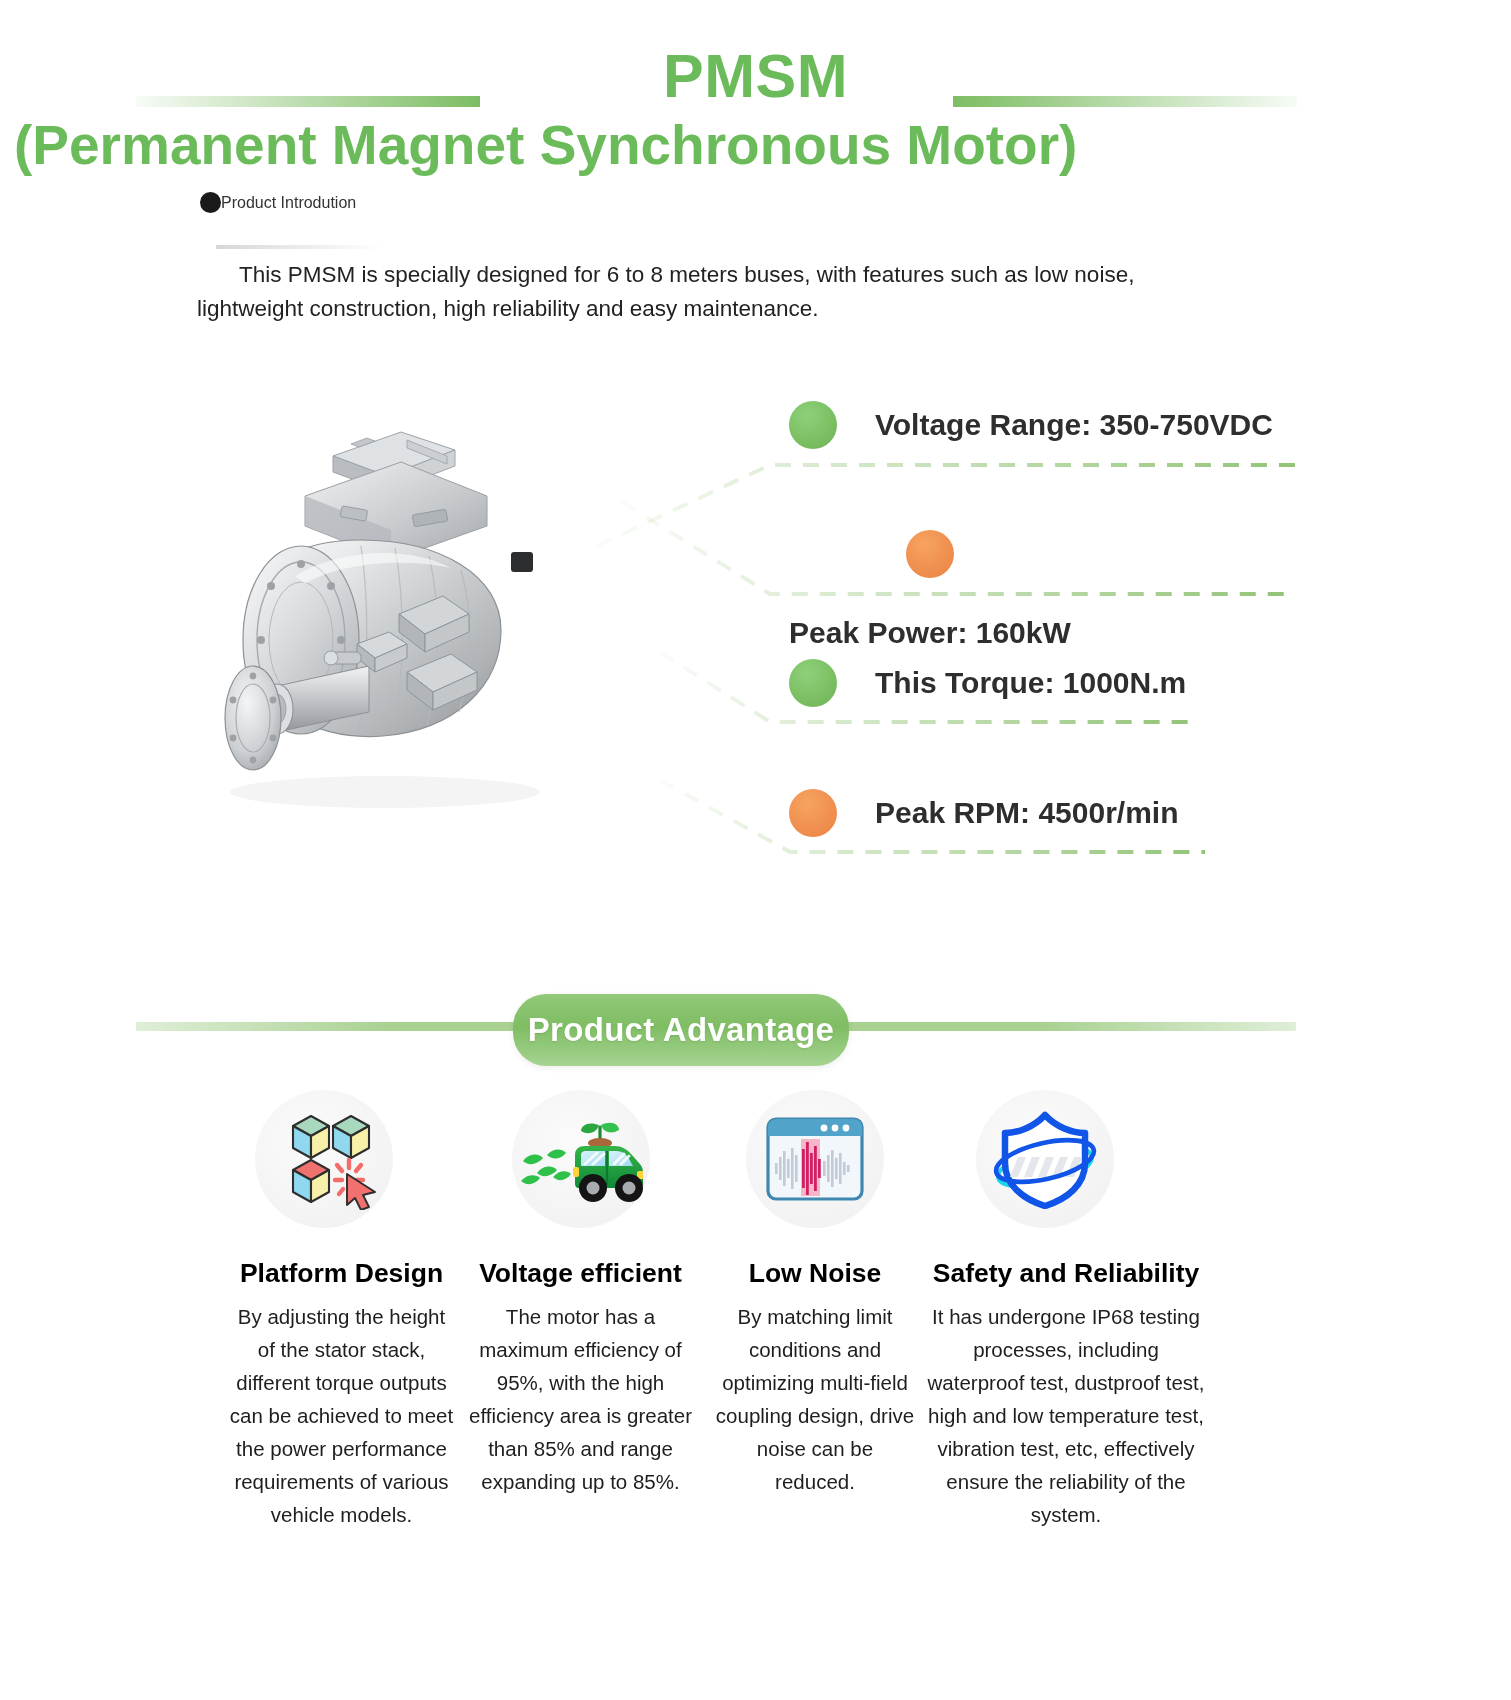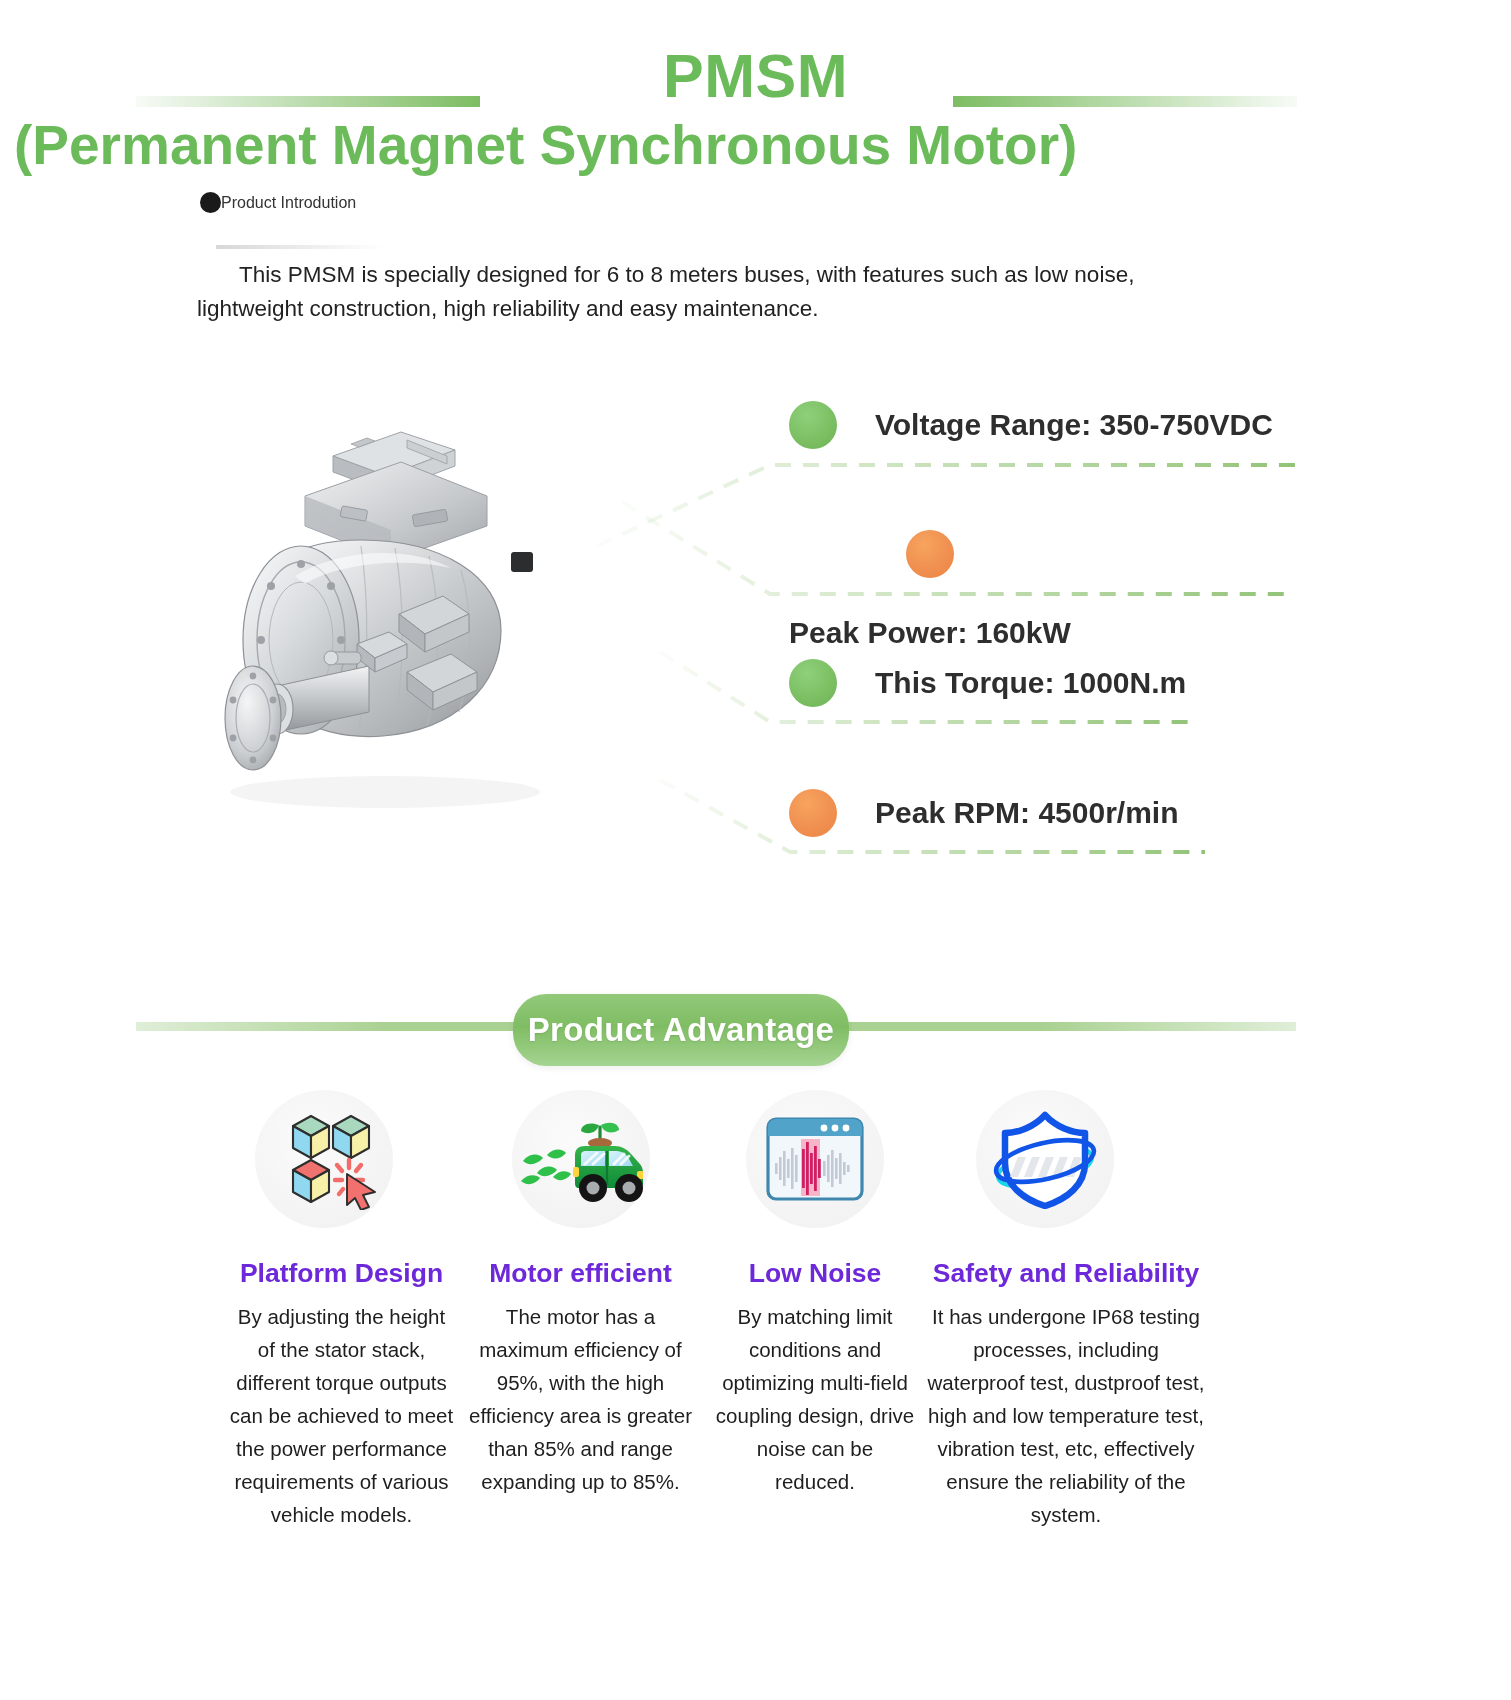--- a/index.html
+++ b/index.html
@@ -89,21 +89,21 @@
   .adv-cards { position:absolute; left:0; top:1090px; width:1511px; height:520px; }
   .adv-card { position:absolute; top:0; }
   .adv-icon-circle {
     position:relative; width:138px; height:138px; border-radius:50%;
     background:radial-gradient(circle at 42% 36%, #fbfbfb, #f4f4f4 62%, #f0f0f0);
     margin:0 auto;
   }
   .adv-icon-circle svg { position:absolute; left:50%; top:50%; transform:translate(-50%,-50%); }
   .adv-title {
     margin-top:30px; text-align:center;
-    font-size:26.5px; font-weight:bold; color:#6d28d9; white-space:nowrap;
+    font-size:26.5px; font-weight:bold; color:#000000; white-space:nowrap;
   }
   .adv-desc {
     margin-top:11px; text-align:center;
     font-size:20.5px; line-height:33px; color:#1e1e1e;
   }
 
   #adv-card-0 { left:229px; width:225px; }
   #adv-card-1 { left:468px; width:225px; }
   #adv-card-2 { left:715px; width:200px; }
   #adv-card-3 { left:926px; width:280px; }
@@ -378,21 +378,21 @@
         <rect x="118" y="60" width="7" height="8" rx="2" fill="#ffd43b"></rect>
 
         <line x1="88" y1="40" x2="88" y2="74" stroke="#0c7a30" stroke-width="2.2"></line>
 
         <circle cx="74" cy="77" r="14" fill="#141414"></circle>
         <circle cx="74" cy="77" r="6.5" fill="#a8acaf"></circle>
         <circle cx="110" cy="77" r="14" fill="#141414"></circle>
         <circle cx="110" cy="77" r="6.5" fill="#a8acaf"></circle>
       </svg>
     </div>
-    <div class="adv-title">Motor efficient</div>
+    <div class="adv-title">Voltage efficient</div>
     <div class="adv-desc">The motor has a maximum efficiency of 95%, with the high efficiency area is greater than 85% and range expanding up to 85%.</div>
   </div>
 
   <div class="adv-card" id="adv-card-2">
     <div class="adv-icon-circle">
       <svg width="100" height="88" viewBox="0 0 100 88">
 
         <rect x="3" y="4" width="94" height="80" rx="8" fill="#f2f7fb" stroke="#3f87ae" stroke-width="3.2"></rect>
         <path d="M3 12 C 3 7, 7 4, 12 4 L88 4 C 93 4, 97 7, 97 12 L97 21 L3 21 Z" fill="#52a3c9"></path>
         <g fill="#ffffff">

